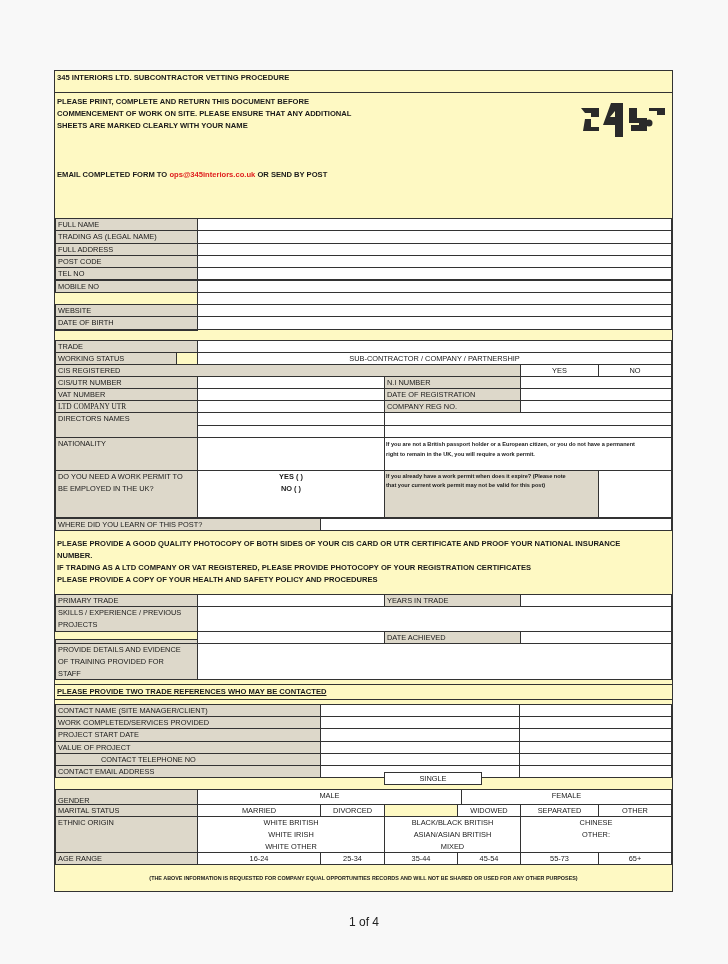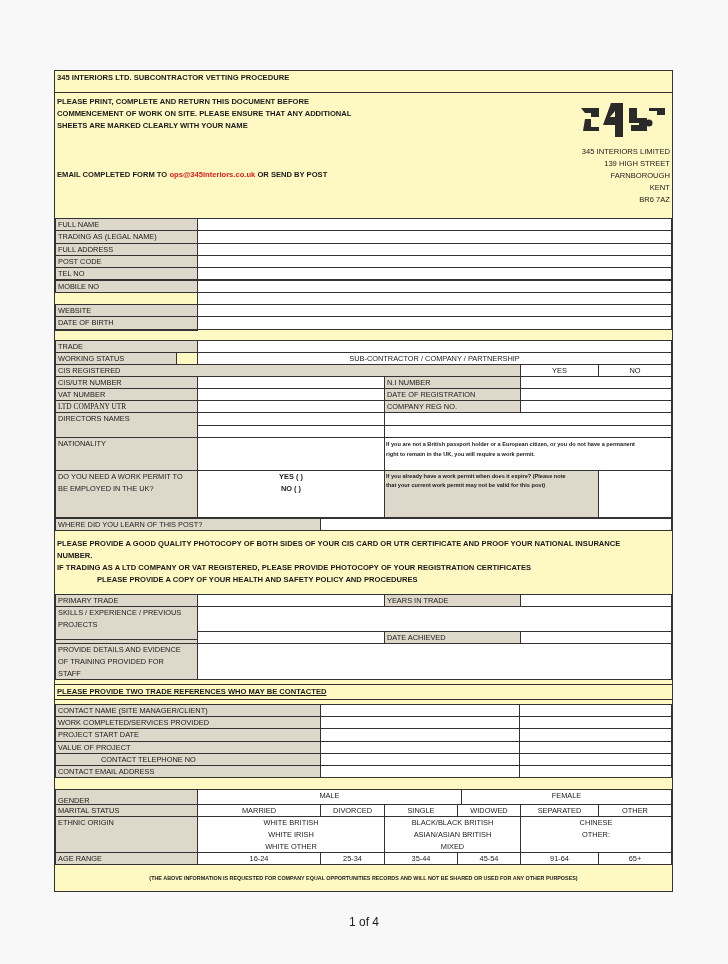--- a/index.html
+++ b/index.html
@@ -37,27 +37,20 @@
       <svg width="92" height="36" viewBox="0 0 92 36">
         <path d="M4 7 H22 V16 H14 V12 H8 Z" fill="#2a2a2a"></path>
         <path d="M8 18 L14 18 L14 26 L22 26 L22 30 L6 30 Z" fill="#2a2a2a"></path>
         <path d="M34 2 L46 2 L46 36 L38 36 L38 24 L26 24 Z M38 16 L38 10 L33 16 Z" fill="#2a2a2a"></path>
         <path d="M52 7 H60 V17 L70 17 L70 30 L54 30 L54 24 L62 24 L62 22 L52 22 Z" fill="#2a2a2a"></path>
         <path d="M72 7 H88 V14 L80 14 L80 10 L72 10 Z" fill="#2a2a2a"></path>
         <circle cx="72" cy="22" r="3.5" fill="#2a2a2a"></circle>
       </svg>
     </div>
 
-    <div class="abs t" style="right:2px;top:75px;text-align:right;">
-      <div style="line-height:12px;">345 INTERIORS LIMITED</div>
-      <div style="line-height:12px;">139 HIGH STREET</div>
-      <div style="line-height:12px;">FARNBOROUGH</div>
-      <div style="line-height:12px;">KENT</div>
-      <div style="line-height:12px;">BR6 7AZ</div>
-    </div>
 
     <div id="personal">
         <div class="lbl" style="left:0;top:147px;width:143px;height:13.3px;">FULL NAME</div>
         <div class="cell" style="left:142px;top:147px;width:475px;height:13.3px;"></div>
         <div class="lbl" style="left:0;top:159.3px;width:143px;height:13.3px;">TRADING AS (LEGAL NAME)</div>
         <div class="cell" style="left:142px;top:159.3px;width:475px;height:13.3px;"></div>
         <div class="lbl" style="left:0;top:171.6px;width:143px;height:13.3px;">FULL ADDRESS</div>
         <div class="cell" style="left:142px;top:171.6px;width:475px;height:13.3px;"></div>
         <div class="lbl" style="left:0;top:183.9px;width:143px;height:13.3px;">POST CODE</div>
         <div class="cell" style="left:142px;top:183.9px;width:475px;height:13.3px;"></div>
@@ -125,30 +118,30 @@
       <div class="cell" style="left:543px;top:399px;width:74px;height:48px;"></div>
 
       <div class="lbl" style="left:0;top:447px;width:266px;height:13px;">WHERE DID YOU LEARN OF THIS POST?</div>
       <div class="cell" style="left:265px;top:447px;width:352px;height:13px;"></div>
     </div>
 
     <div>
       <div class="abs t b" style="left:2px;top:468px;">PLEASE PROVIDE A GOOD QUALITY PHOTOCOPY OF BOTH SIDES OF YOUR CIS CARD OR UTR CERTIFICATE AND PROOF YOUR NATIONAL INSURANCE</div>
       <div class="abs t b" style="left:2px;top:480px;">NUMBER.</div>
       <div class="abs t b" style="left:2px;top:492px;">IF TRADING AS A LTD COMPANY OR VAT REGISTERED, PLEASE PROVIDE PHOTOCOPY OF YOUR REGISTRATION CERTIFICATES</div>
-      <div class="abs t b" style="left:2px;top:504px;margin-left:40px;">PLEASE PROVIDE A COPY OF YOUR HEALTH AND SAFETY POLICY AND PROCEDURES</div>
+      <div class="abs t b" style="left:2px;top:504px;">PLEASE PROVIDE A COPY OF YOUR HEALTH AND SAFETY POLICY AND PROCEDURES</div>
     </div>
 
     <div>
       <div class="lbl" style="left:0;top:523px;width:143px;height:13px;">PRIMARY TRADE</div>
       <div class="cell" style="left:142px;top:523px;width:188px;height:13px;"></div>
       <div class="lbl" style="left:329px;top:523px;width:137px;height:13px;">YEARS IN TRADE</div>
       <div class="cell" style="left:465px;top:523px;width:152px;height:13px;"></div>
 
-      <div class="lbl" style="left:0;top:535px;width:143px;height:38px;line-height:12px;">
+      <div class="lbl" style="left:0;top:535px;width:143px;height:26px;line-height:12px;">
         <div>SKILLS / EXPERIENCE / PREVIOUS</div>
         <div>PROJECTS</div>
       </div>
       <div class="cell" style="left:142px;top:535px;width:475px;height:26px;"></div>
 
       <div class="lbl" style="left:0;top:560px;width:155px;height:13px;margin-top:8px;">HIGHEST QUALIFICATION</div>
       <div class="cell" style="left:142px;top:560px;width:188px;height:13px;"></div>
       <div class="lbl" style="left:329px;top:560px;width:137px;height:13px;">DATE ACHIEVED</div>
       <div class="cell" style="left:465px;top:560px;width:152px;height:13px;"></div>
 
@@ -186,21 +179,21 @@
 
     <div>
       <div class="lbl" style="left:0;top:718px;width:143px;height:16px;padding-top:5px;">GENDER</div>
       <div class="cell" style="left:142px;top:718px;width:265px;height:16px;">MALE</div>
       <div class="cell" style="left:406px;top:718px;width:211px;height:16px;">FEMALE</div>
 
       <div class="lbl" style="left:0;top:733px;width:143px;height:13px;">MARITAL STATUS</div>
       <div id="marital">
           <div class="cell" style="left:142px;top:733px;width:124px;height:13px;">MARRIED</div>
           <div class="cell" style="left:265px;top:733px;width:65px;height:13px;">DIVORCED</div>
-          <div class="cell" style="left:329px;top:733px;width:74px;height:13px;text-align:center;">SINGLE</div>
+          <div class="cell" style="left:329px;top:701px;width:98px;height:13px;text-align:center;">SINGLE</div>
           <div class="cell" style="left:402px;top:733px;width:64px;height:13px;">WIDOWED</div>
           <div class="cell" style="left:465px;top:733px;width:79px;height:13px;">SEPARATED</div>
           <div class="cell" style="left:543px;top:733px;width:74px;height:13px;">OTHER</div>
         </div>
 
       <div class="lbl" style="left:0;top:745px;width:143px;height:37px;">ETHNIC ORIGIN</div>
       <div class="cell" style="left:142px;top:745px;width:188px;height:37px;line-height:12px;">
         <div>WHITE BRITISH</div>
         <div>WHITE IRISH</div>
         <div>WHITE OTHER</div>
@@ -214,21 +207,21 @@
         <div>CHINESE</div>
         <div>OTHER:</div>
       </div>
 
       <div class="lbl" style="left:0;top:781px;width:143px;height:13px;">AGE RANGE</div>
       <div id="ages">
           <div class="cell" style="left:142px;top:781px;width:124px;height:13px;">16-24</div>
           <div class="cell" style="left:265px;top:781px;width:65px;height:13px;">25-34</div>
           <div class="cell" style="left:329px;top:781px;width:74px;height:13px;">35-44</div>
           <div class="cell" style="left:402px;top:781px;width:64px;height:13px;">45-54</div>
-          <div class="cell" style="left:465px;top:781px;width:79px;height:13px;">91-64</div>
+          <div class="cell" style="left:465px;top:781px;width:79px;height:13px;">55-73</div>
           <div class="cell" style="left:543px;top:781px;width:74px;height:13px;">65+</div>
         </div>
 
       <div class="note" style="left:0;width:617px;top:802px;text-align:center;font-size:5.4px;">(THE ABOVE INFORMATION IS REQUESTED FOR COMPANY EQUAL OPPORTUNITIES RECORDS AND WILL NOT BE SHARED OR USED FOR ANY OTHER PURPOSES)</div>
     </div>
   </div>
 
   <div class="footer-pg">1 of 4</div>
 </div>
 

